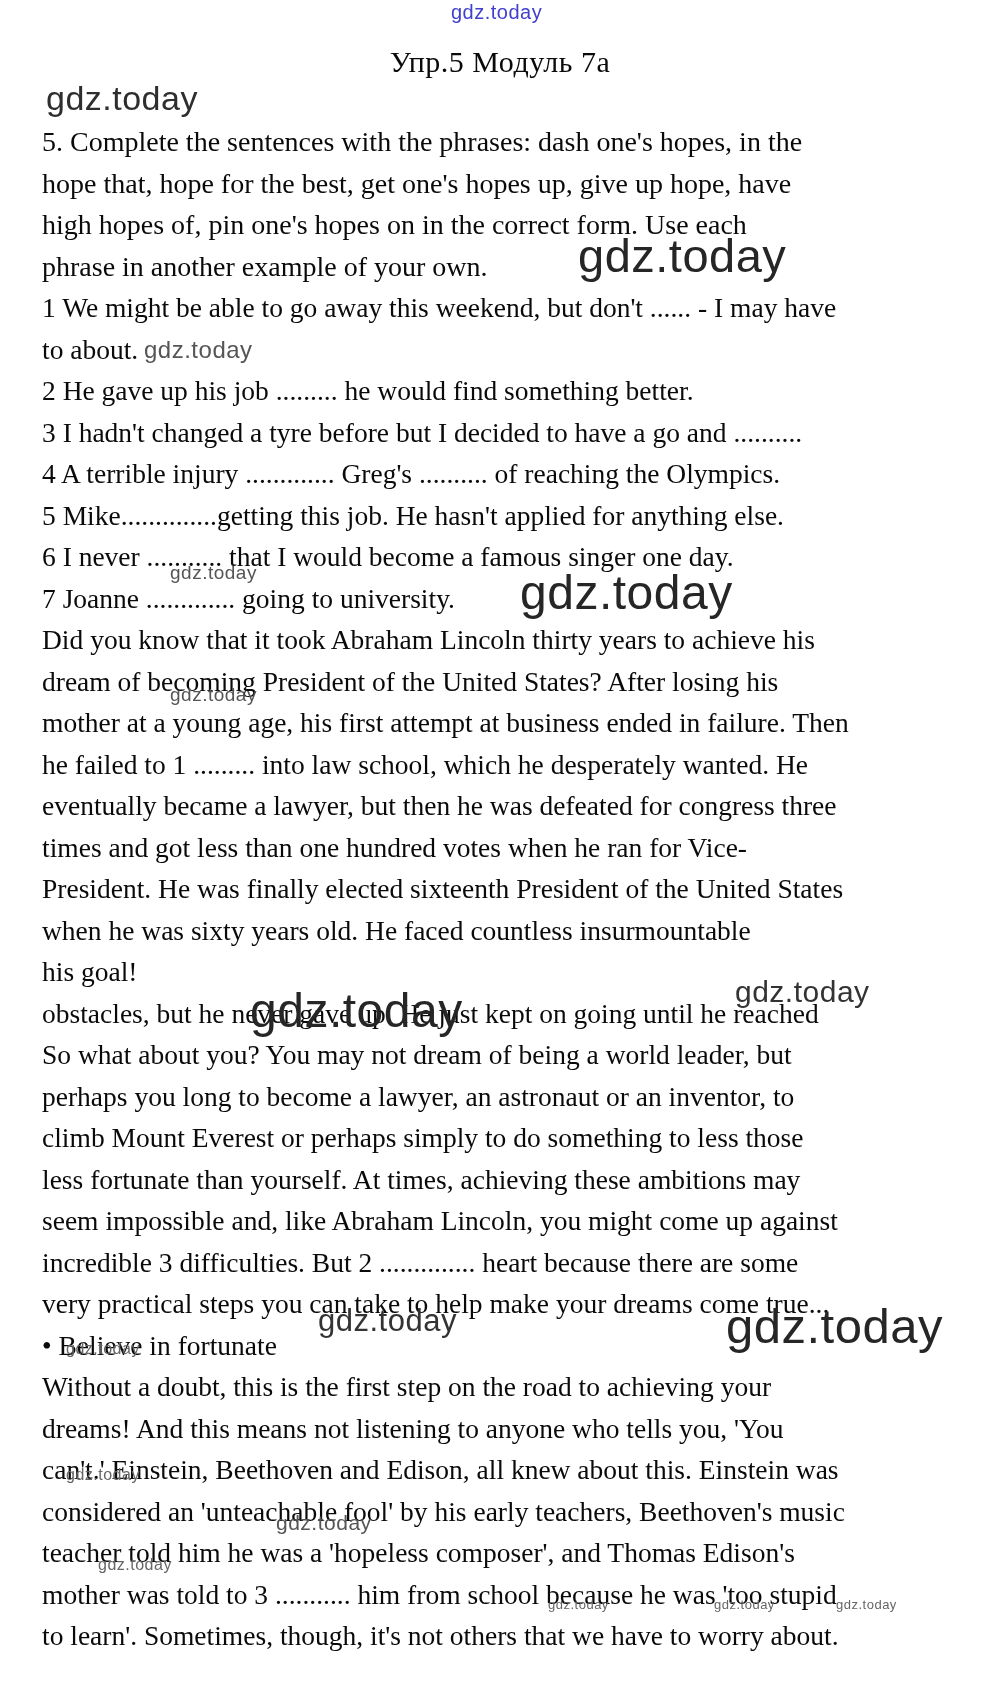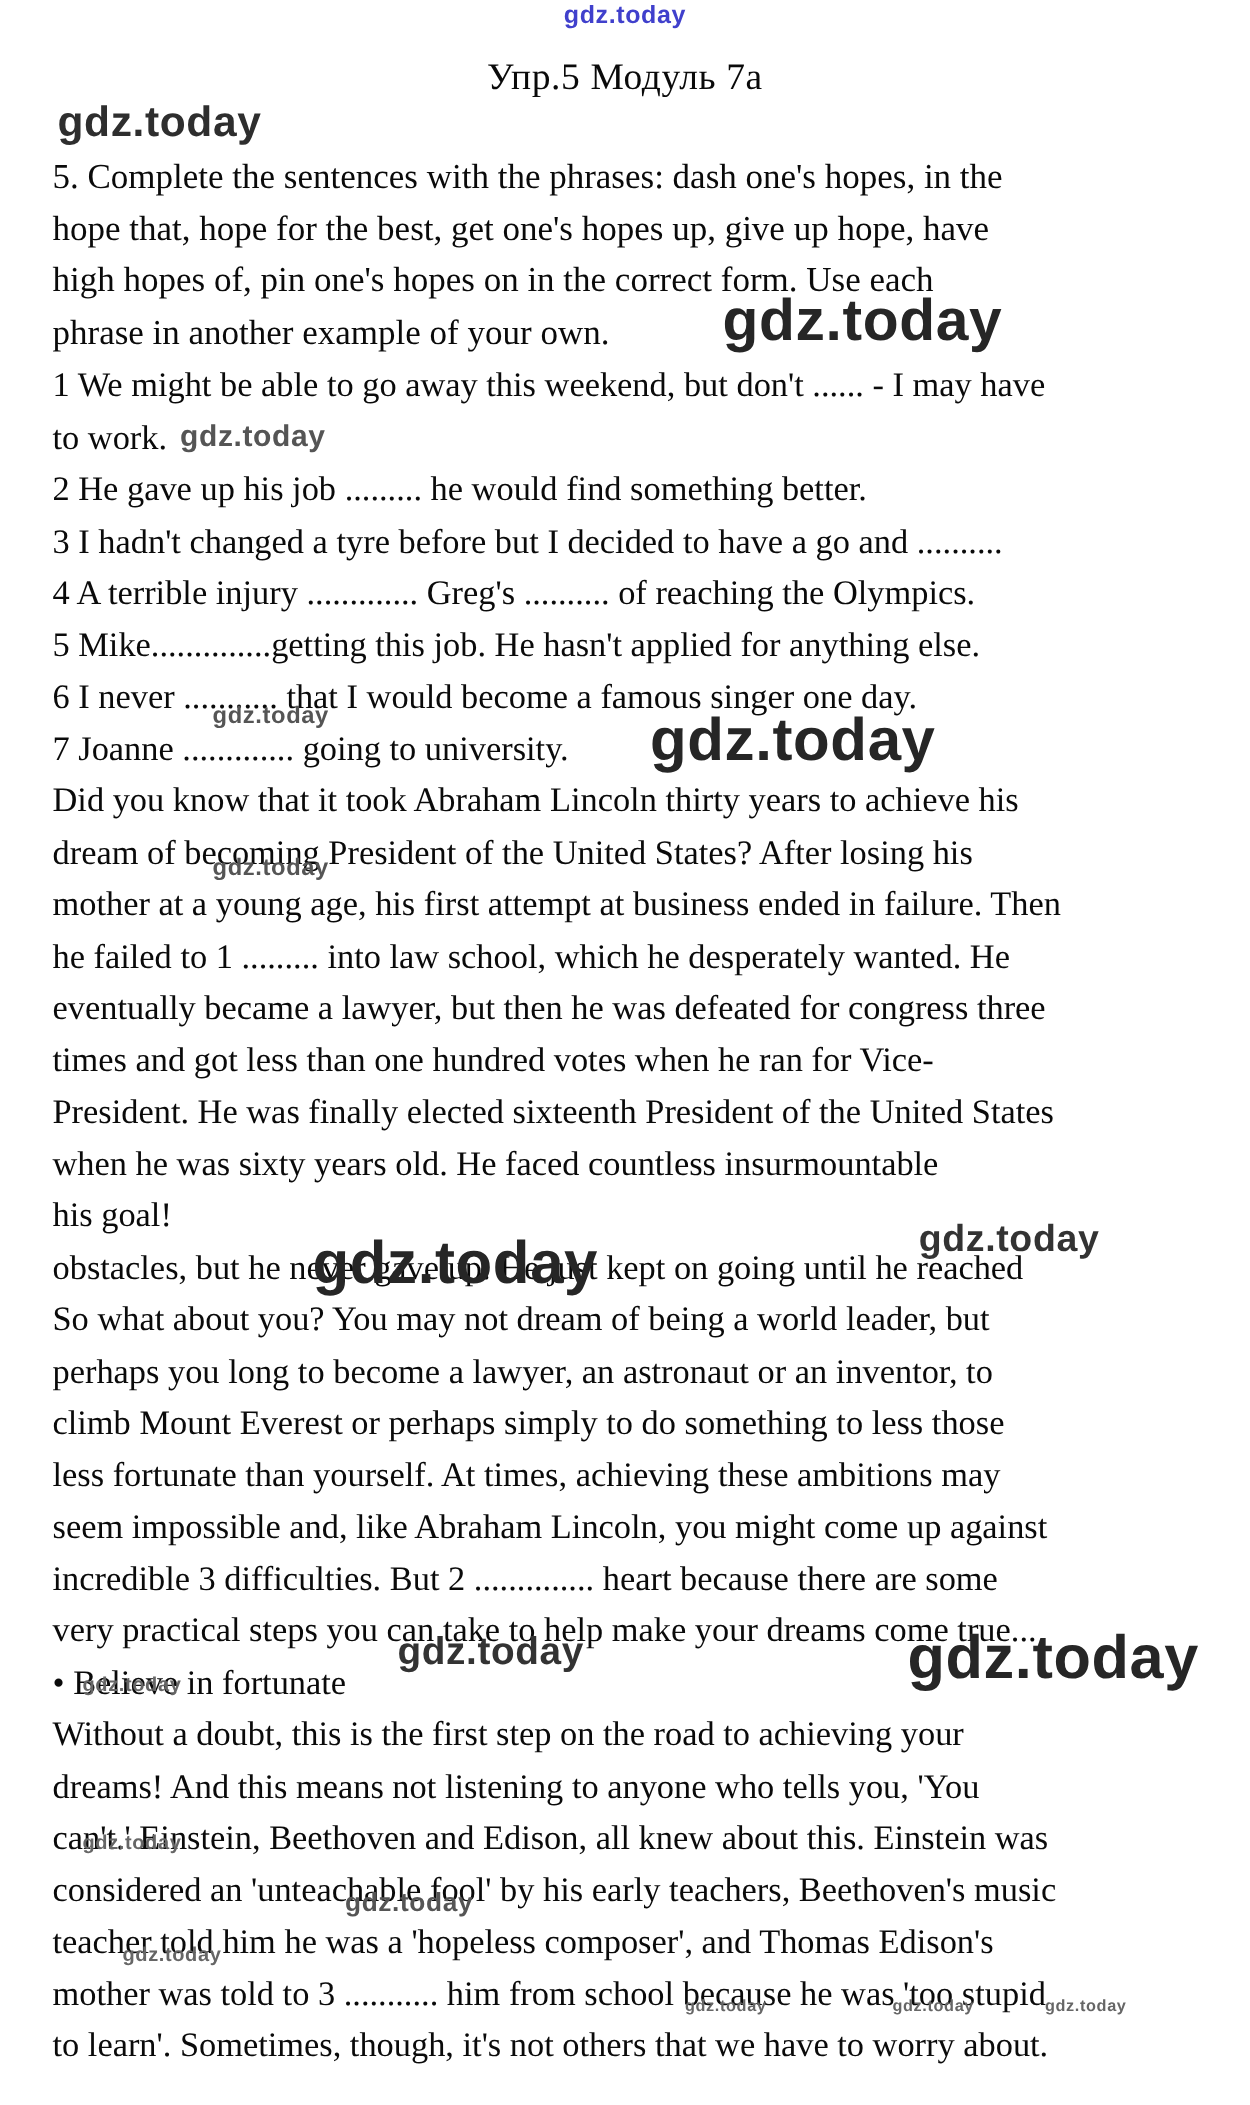--- a/index.html
+++ b/index.html
@@ -20,21 +20,21 @@
   .content { position:absolute; left:42px; top:121px; width:930px; }
   .ln {
     height:41.5px; line-height:41.5px;
     font-size:27.5px; white-space:nowrap;
   }
   .bold-ln { font-weight:400; font-size:28px; }
   
   .wm {
     position:absolute; white-space:nowrap;
     font-family:"Liberation Sans", sans-serif;
-    font-weight:700; color:#2b2b2b; letter-spacing:0.5px;
+    font-weight:400; color:#2b2b2b; letter-spacing:0.5px;
   }
   .wm-a  { left:451px; top:1px;    font-size:20px; color:#4040cc; }
   .wm-b  { left:46px;  top:79px;   font-size:34px; color:#2e2e2e; }
   .wm-c  { left:578px; top:228px;  font-size:47px; color:#262626; }
   .wm-d  { left:144px; top:336px;  font-size:24px; color:#555555; }
   .wm-e  { left:170px; top:562px;  font-size:19px; color:#555555; }
   .wm-f  { left:520px; top:565px;  font-size:48px; color:#262626; }
   .wm-g  { left:170px; top:684px;  font-size:19px; color:#555555; }
   .wm-h  { left:250px; top:983px;  font-size:48px; color:#262626; }
   .wm-i  { left:735px; top:975px;  font-size:30px; color:#333333; }
@@ -61,21 +61,21 @@
 
   <div class="content">
     <div>
         <div class="ln bold-ln">5. Complete the sentences with the phrases: dash one's hopes, in the</div>
         <div class="ln bold-ln">hope that, hope for the best, get one's hopes up, give up hope, have</div>
         <div class="ln bold-ln">high hopes of, pin one's hopes on in the correct form. Use each</div>
         <div class="ln bold-ln">phrase in another example of your own.</div>
       </div>
     <div>
         <div class="ln">1 We might be able to go away this weekend, but don't ...... - I may have</div>
-        <div class="ln">to work.</div>
+        <div class="ln">to about.</div>
         <div class="ln">2 He gave up his job ......... he would find something better.</div>
         <div class="ln">3 I hadn't changed a tyre before but I decided to have a go and ..........</div>
         <div class="ln">4 A terrible injury ............. Greg's .......... of reaching the Olympics.</div>
         <div class="ln">5 Mike..............getting this job. He hasn't applied for anything else.</div>
         <div class="ln">6 I never ........... that I would become a famous singer one day.</div>
         <div class="ln">7 Joanne ............. going to university.</div>
       </div>
     <div>
         <div class="ln">Did you know that it took Abraham Lincoln thirty years to achieve his</div>
         <div class="ln">dream of becoming President of the United States? After losing his</div>

